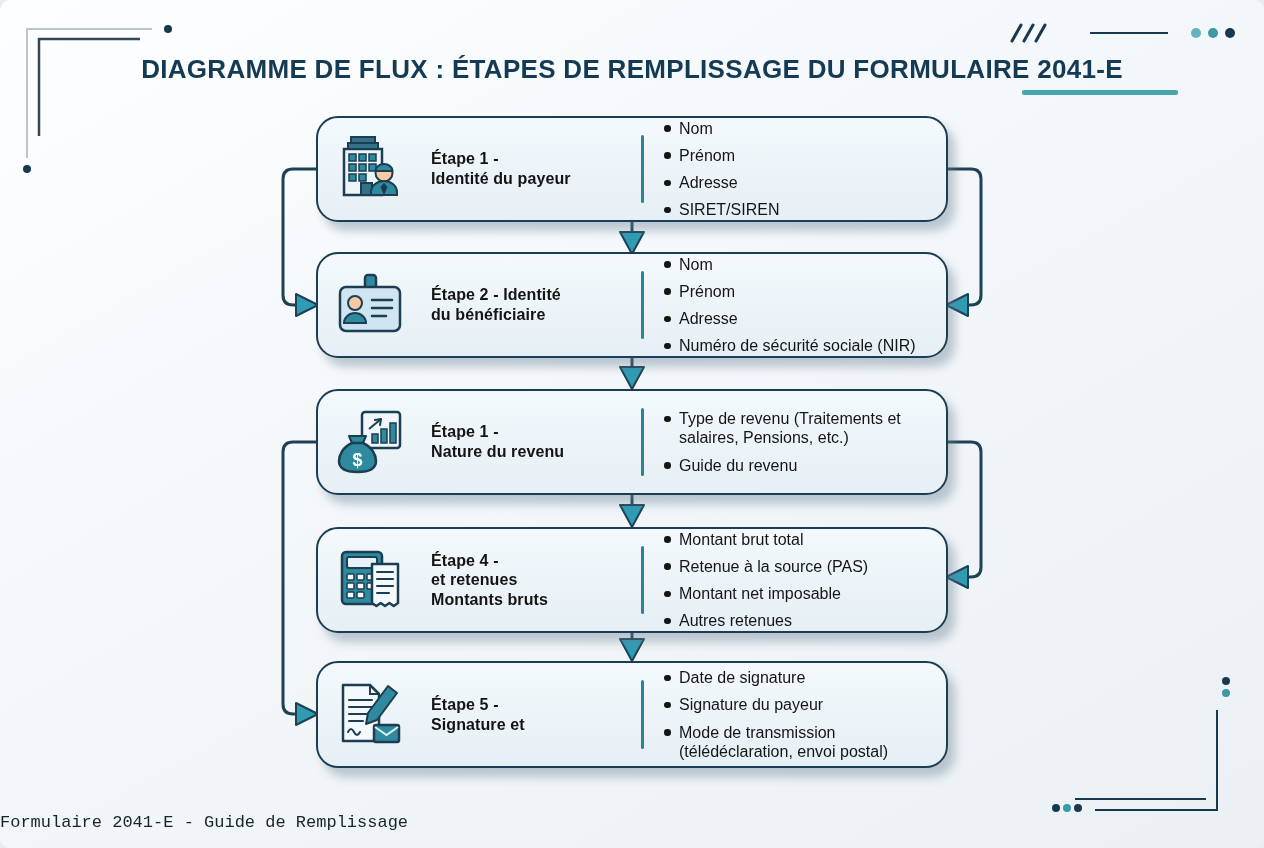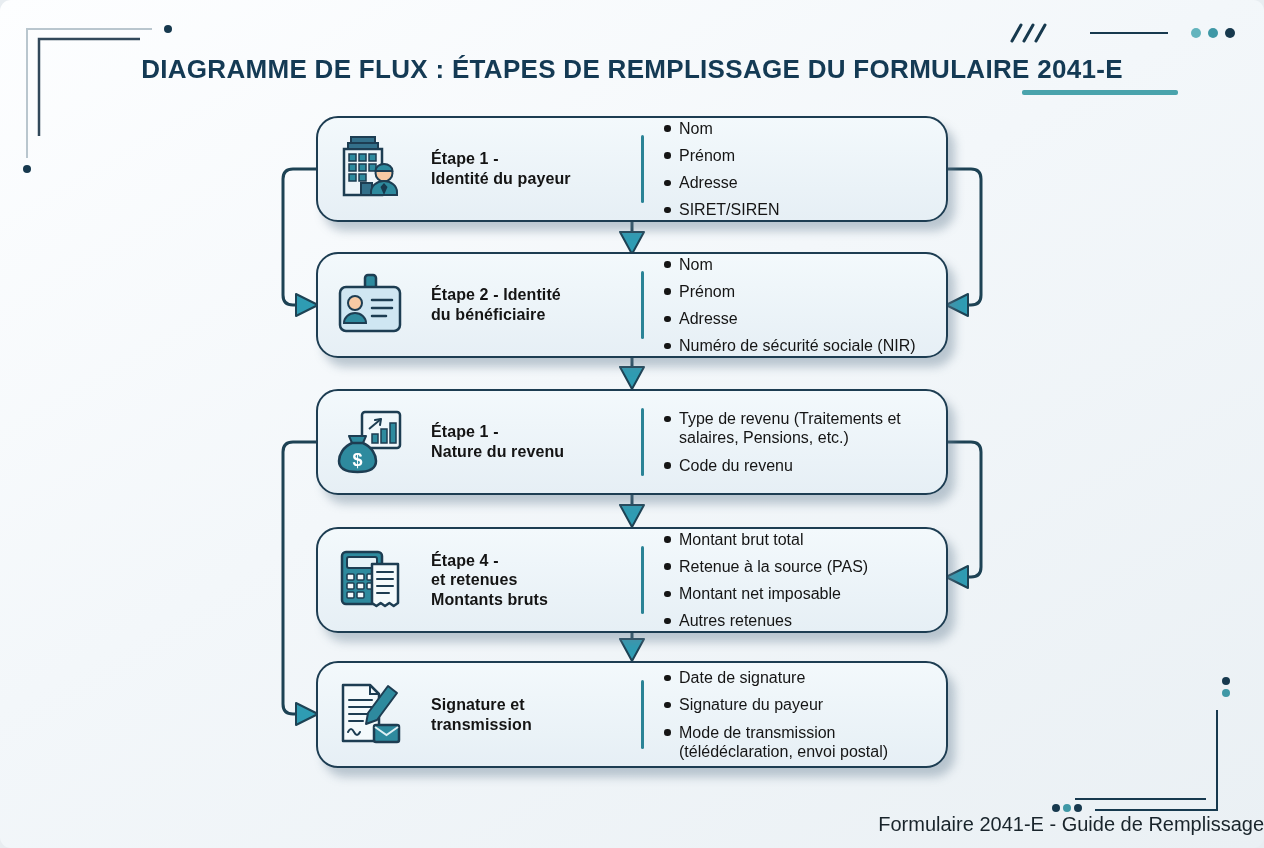--- a/index.html
+++ b/index.html
@@ -9,22 +9,22 @@
     font-family:"Liberation Sans",sans-serif;
     border-radius:11px;
   }
   .overlay{position:absolute;left:0;top:0;width:1264px;height:848px;z-index:1;pointer-events:none;}
   .header-title{
     position:absolute; top:54px; left:0; width:100%; text-align:center; z-index:3;
     font-size:26px; font-weight:bold; color:#143a54; letter-spacing:.3px; white-space:nowrap;
   }
   .title-underline{position:absolute; left:1022px; top:90px; width:156px; height:4.5px;
     background:#49a3ac; border-radius:2px; z-index:3;}
-  .footer-caption{position:absolute; top:813px; left:0; width:100%; text-align:right;
-    font-size:20px; color:#19242b; z-index:3;}
+  .footer-caption{position:absolute; top:813px; left:0; width:100%; text-align:left;
+    font-size:17px; color:#19242b; z-index:3;font-family:Liberation Mono, monospace;}
   .step-box{
     position:absolute; left:316px; width:632px; height:106px; box-sizing:border-box; z-index:2;
     background:linear-gradient(180deg,#f3f9fc 0%,#e6eff5 100%);
     border:2.5px solid #1d3d52; border-radius:22px;
     box-shadow:7px 9px 10px rgba(108,132,150,.42);
     display:flex; align-items:center; padding:0 20px 0 14px;
   }
   .s1{top:116px}.s2{top:252px}.s3{top:389px}.s4{top:527px}.s5{top:661px;height:107px}
   .icon{width:76px; height:76px; flex:0 0 auto; display:flex; align-items:center; justify-content:center;}
   .step-title{width:198px; margin-left:23px; font-size:16px; font-weight:bold; color:#141414;
@@ -172,21 +172,21 @@
         <text x="23.5" y="60" font-size="18" font-weight="bold" fill="#ffffff" text-anchor="middle" font-family="Liberation Sans, sans-serif">$</text>
       </svg>
     </div>
     <div class="step-title">
       <div>Étape 1 -</div>
       <div>Nature du revenu</div>
     </div>
     <div class="divider"></div>
     <ul class="items">
       <li>Type de revenu (Traitements et salaires, Pensions, etc.)</li>
-      <li>Code du revenu</li>
+      <li>Guide du revenu</li>
     </ul>
   </div>
 
   <div class="step-box s4">
     <div class="icon">
       <svg width="72" height="72" viewBox="0 0 72 72">
         <rect x="8" y="8" width="40" height="52" rx="4" fill="#2e8a9e" stroke="#1d3d52" stroke-width="2.5"></rect>
         <rect x="13" y="13" width="30" height="11" rx="2" fill="#e6f2f7" stroke="#1d3d52" stroke-width="2"></rect>
         <g fill="#f2f8fb" stroke="#1d3d52" stroke-width="1.5">
           <rect x="13" y="30" width="7" height="6" rx="1"></rect>
@@ -232,22 +232,22 @@
           <line x1="15" y1="35" x2="34" y2="35"></line>
             <line x1="15" y1="42" x2="29" y2="42"></line>
         </g>
         <path d="M14 53 q3 -6 6 0 t6 0" fill="none" stroke="#1d3d52" stroke-width="2" stroke-linecap="round"></path>
         <path d="M54 7 l9 7 -20 27 -11 4 2 -11 z" fill="#2e8a9e" stroke="#1d3d52" stroke-width="2" stroke-linejoin="round"></path>
         <rect x="40" y="46" width="25" height="17" rx="2" fill="#2e8a9e" stroke="#1d3d52" stroke-width="2.5"></rect>
         <path d="M41 48 l11.5 8 11.5 -8" fill="none" stroke="#dff0f5" stroke-width="2"></path>
       </svg>
     </div>
     <div class="step-title">
+      <div>Étape 5 -</div>
       <div>Signature et</div>
-      <div>transmission</div>
     </div>
     <div class="divider"></div>
     <ul class="items">
       <li>Date de signature</li>
       <li>Signature du payeur</li>
       <li>Mode de transmission (télédéclaration, envoi postal)</li>
     </ul>
   </div>
 
   <div class="footer-caption">Formulaire 2041-E - Guide de Remplissage</div>

